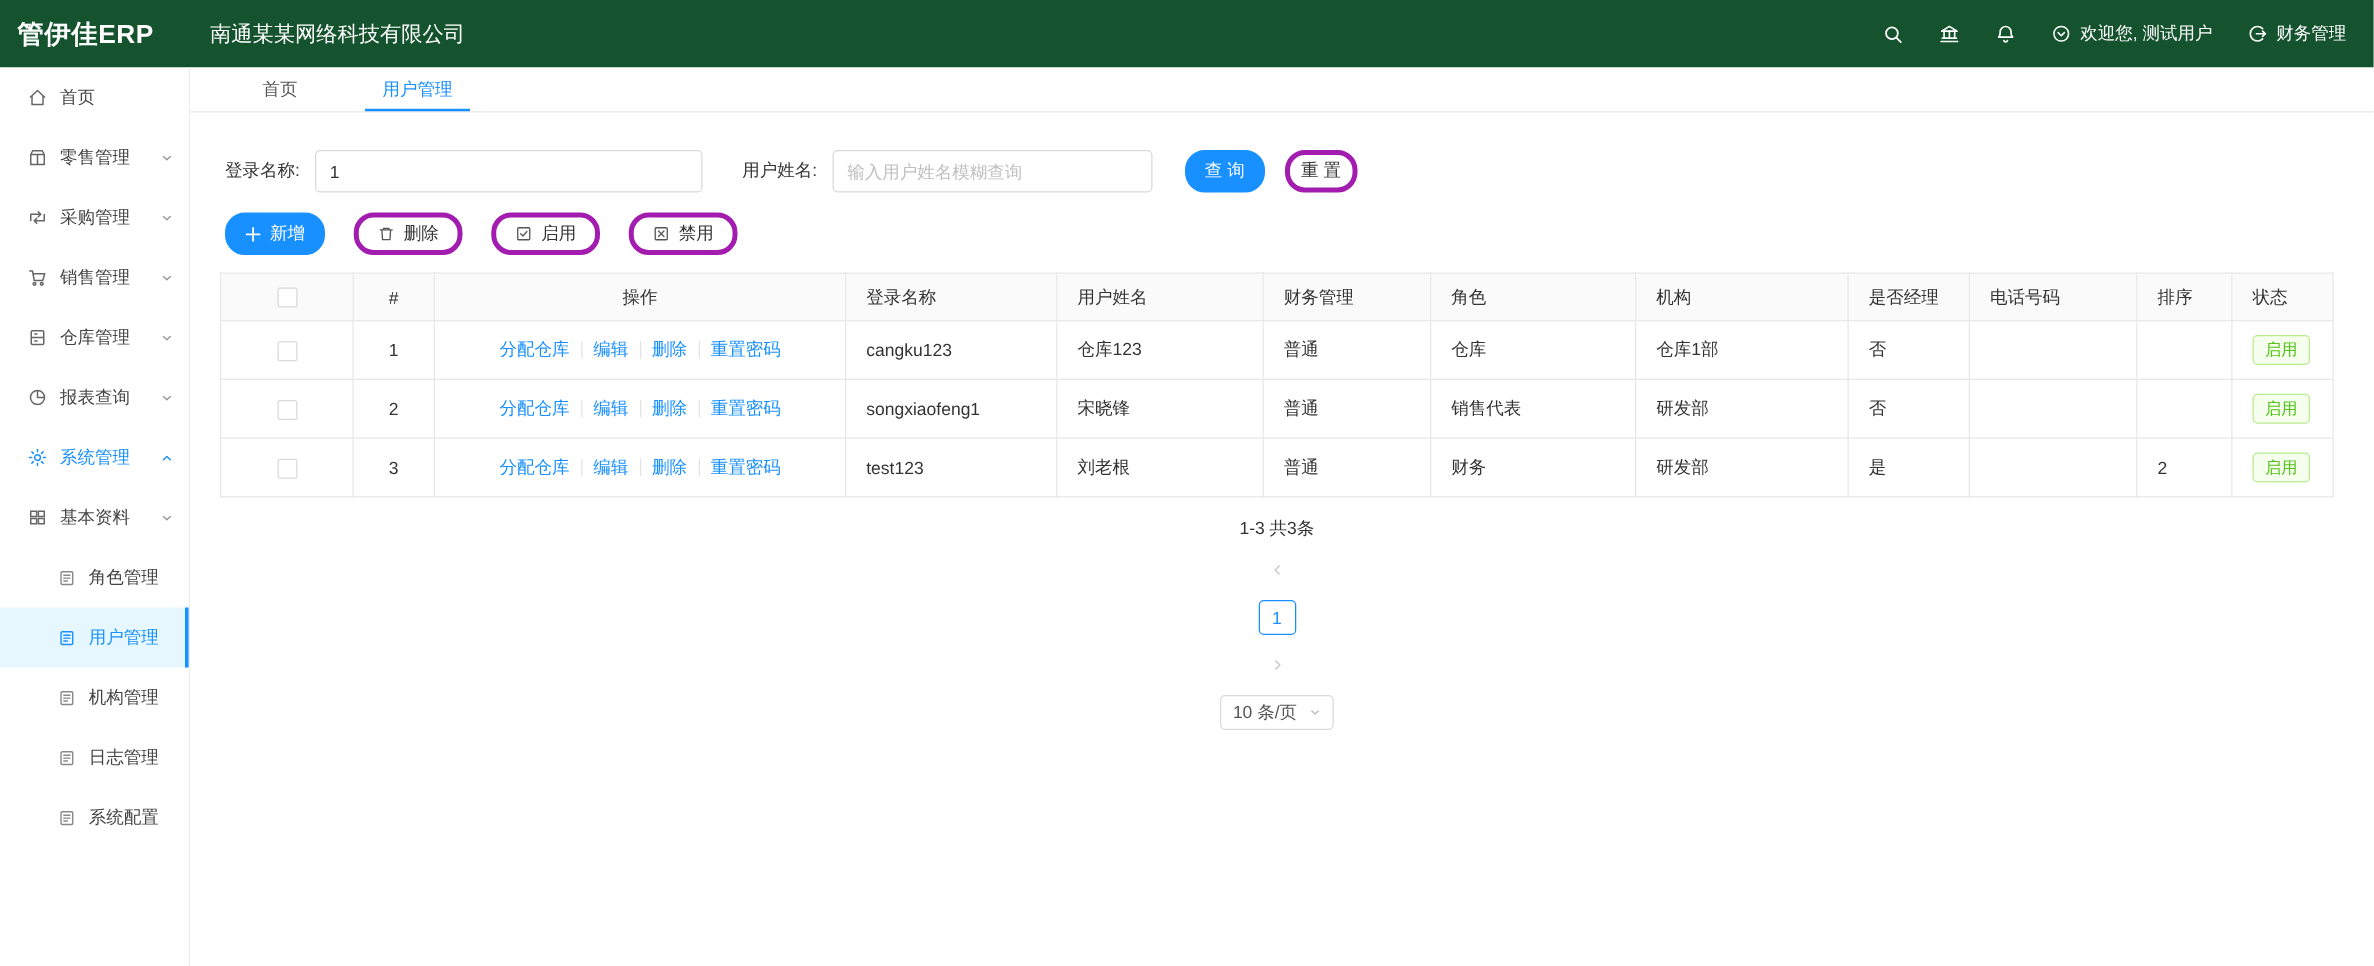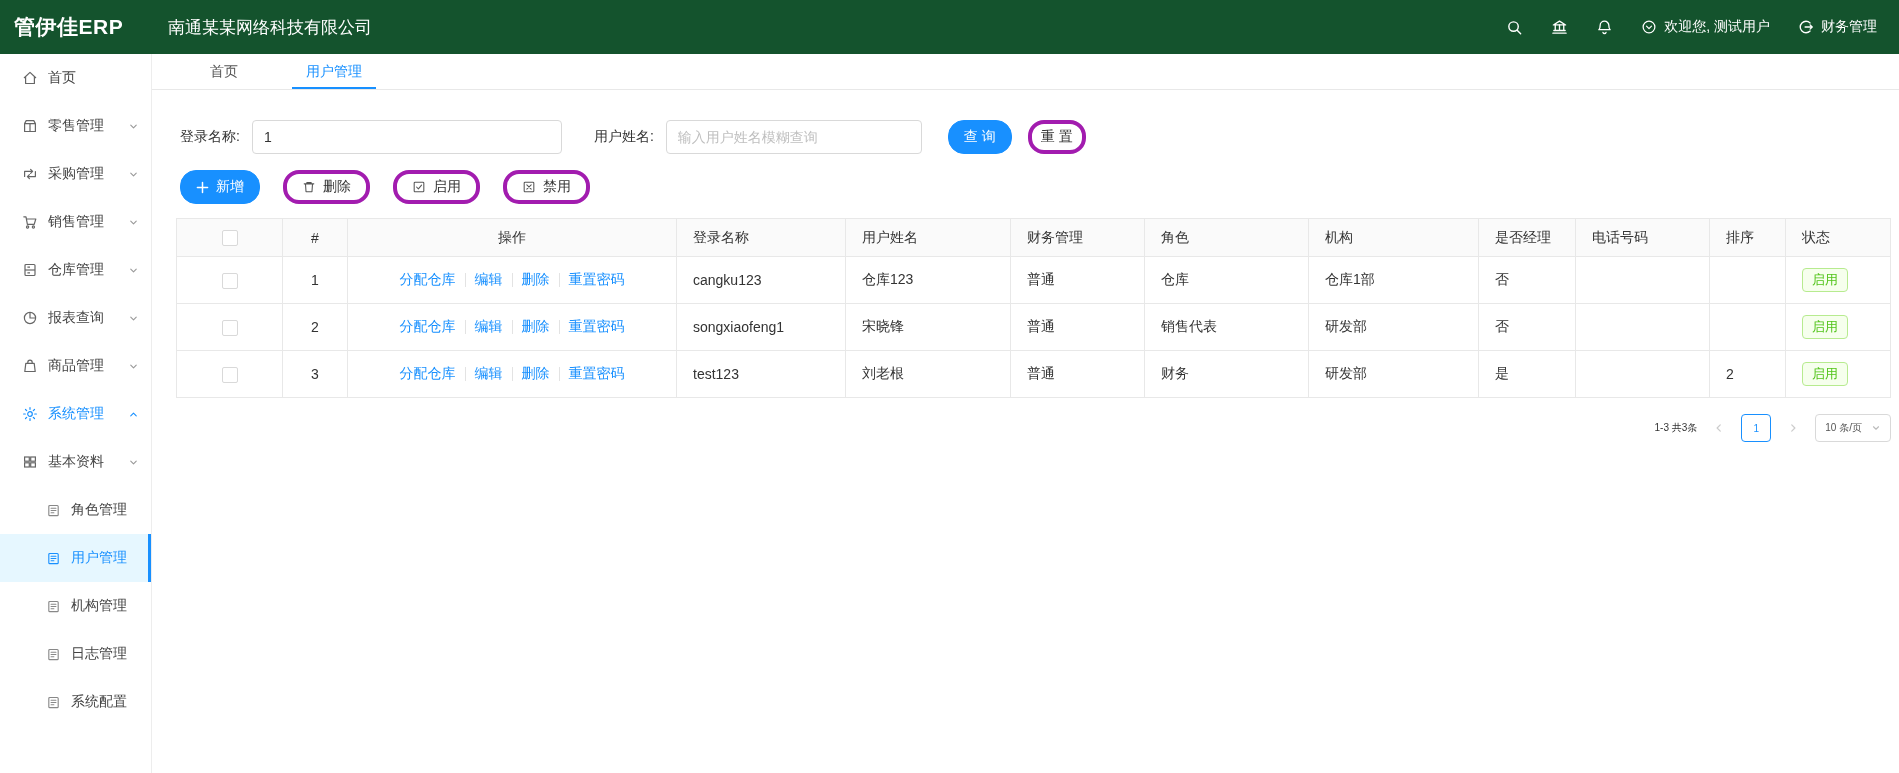--- a/index.html
+++ b/index.html
@@ -25,21 +25,21 @@
   .submenu-item { height:48px; display:flex; align-items:center; padding:0 12px 0 46px; font-size:14px; color:#444; cursor:pointer; white-space:nowrap; }
   .submenu-item .mi-icon { color:#888; }
   .submenu-item.active { background:#e6f7ff; color:#1890ff; border-right:3px solid #1890ff; }
   .submenu-item.active .mi-icon { color:#1890ff; }
 
   .main { flex:1; display:flex; flex-direction:column; min-width:0; background:#fff; }
   .tabbar { height:36px; flex:0 0 36px; border-bottom:1px solid #e8e8e8; display:flex; padding-left:44px; gap:40px; }
   .tab { padding:0 14px; line-height:34px; font-size:14px; color:#555; cursor:pointer; }
   .tab.active { color:#1890ff; border-bottom:2px solid #1890ff; }
 
-  .content { flex:1; padding:30px 8px 0 24px; overflow:auto; }
+  .content { flex:1; padding:30px 32px 0 24px; overflow:auto; }
 
   
   .filter-row { display:flex; align-items:center; padding-left:4px; }
   .f-label { font-size:14px; color:#333; white-space:nowrap; }
   .f-input { height:34px; border:1px solid #d9d9d9; border-radius:4px; padding:0 11px; font-size:14px; color:#333; outline:none; font-family:inherit; }
   .f-input::placeholder { color:#bfbfbf; }
   #login-input { width:310px; margin-left:12px; }
   .f-label2 { margin-left:32px; }
   #name-input { width:256px; margin-left:12px; }
   .btn { height:34px; border-radius:16px; font-size:14px; display:inline-flex; align-items:center; justify-content:center; cursor:pointer; white-space:nowrap; font-family:inherit; }
@@ -59,21 +59,21 @@
   th { background:#fafafa; height:38px; font-weight:500; color:#333; }
   td { height:47px; background:#fff; }
   .col-center { text-align:center; }
   .cb { width:16px; height:16px; border:1px solid #d9d9d9; border-radius:2px; background:#fff; display:inline-block; vertical-align:middle; cursor:pointer; }
   .action-links { display:flex; align-items:center; justify-content:center; }
   .action-link { color:#1890ff; cursor:pointer; margin:0 9px; }
   .sep { width:1px; height:14px; background:#e3e3e3; }
   .status-badge { display:inline-block; border:1px solid #b7eb8f; color:#52c41a; background:#f6ffed; border-radius:4px; padding:3px 9px; font-size:13px; line-height:1.2; cursor:pointer; }
 
   
-  .pagination { display:flex; justify-content:flex-end; align-items:center; gap:10px; margin-top:16px; font-size:10px; color:#333; }
+  .pagination { display:flex; justify-content:flex-end; align-items:center; gap:10px; margin-top:16px; font-size:14px; color:#333;flex-direction:column; }
   .pg-arrow { width:24px; height:28px; display:flex; align-items:center; justify-content:center; color:#ccc; cursor:pointer; }
   .pg-num { min-width:30px; height:28px; border:1px solid #1890ff; border-radius:4px; color:#1890ff; background:#fff;
     display:flex; align-items:center; justify-content:center; cursor:pointer; }
   .pg-size { height:28px; border:1px solid #d9d9d9; border-radius:4px; background:#fff; color:#555;
     display:flex; align-items:center; gap:9px; padding:0 9px; cursor:pointer; }
   .pg-size .chev { color:#bbb; display:flex; }
 </style>
 </head>
 <body>
 
@@ -208,34 +208,20 @@
             </svg>
           </span>
         <span>报表查询</span>
         <span class="mi-chevron">
             <svg width="11" height="11" viewBox="0 0 16 16" fill="none" stroke="currentColor" stroke-width="1.6" stroke-linecap="round" stroke-linejoin="round">
               <path d="M4 6 L8 10 L12 6"></path>
             </svg>
           </span>
       </div>
 
-      <div class="menu-item">
-        <span class="mi-icon">
-            <svg width="16" height="16" viewBox="0 0 16 16" fill="none" stroke="currentColor" stroke-width="1.2" stroke-linejoin="round">
-              <path d="M3.8 5.4 H12.2 L13.2 13.5 H2.8 Z"></path>
-              <path d="M5.8 5.4 V4.4 a2.2 2.2 0 0 1 4.4 0 V5.4"></path>
-            </svg>
-          </span>
-        <span>商品管理</span>
-        <span class="mi-chevron">
-            <svg width="11" height="11" viewBox="0 0 16 16" fill="none" stroke="currentColor" stroke-width="1.6" stroke-linecap="round" stroke-linejoin="round">
-              <path d="M4 6 L8 10 L12 6"></path>
-            </svg>
-          </span>
-      </div>
 
       <div class="menu-item active-parent">
         <span class="mi-icon">
             <svg width="16" height="16" viewBox="0 0 16 16" fill="none" stroke="currentColor" stroke-width="1.2" stroke-linecap="round">
               <circle cx="8" cy="8" r="2.3"></circle>
               <path d="M8 1.6 V3.3 M8 12.7 V14.4 M1.6 8 H3.3 M12.7 8 H14.4 M3.5 3.5 L4.7 4.7 M11.3 11.3 L12.5 12.5 M12.5 3.5 L11.3 4.7 M4.7 11.3 L3.5 12.5"></path>
             </svg>
           </span>
         <span>系统管理</span>
         <span class="mi-chevron">

